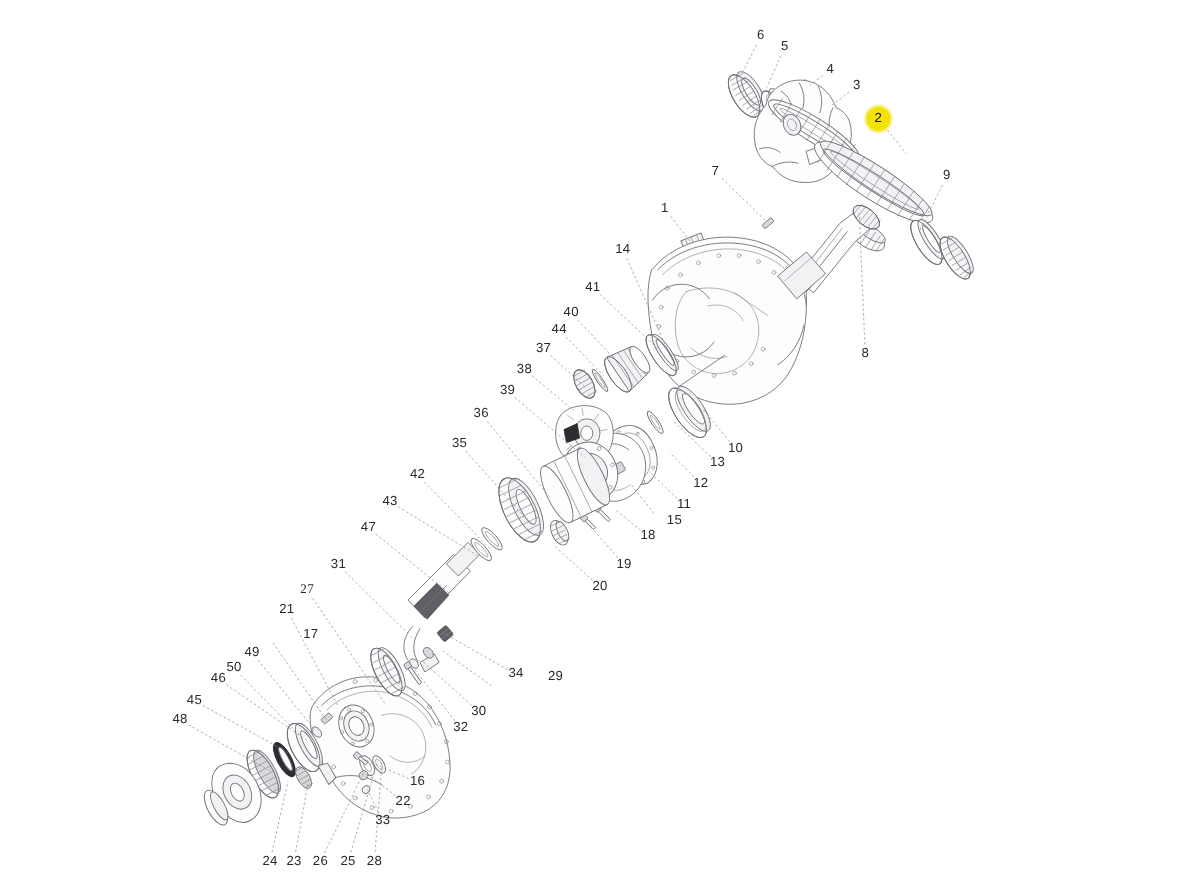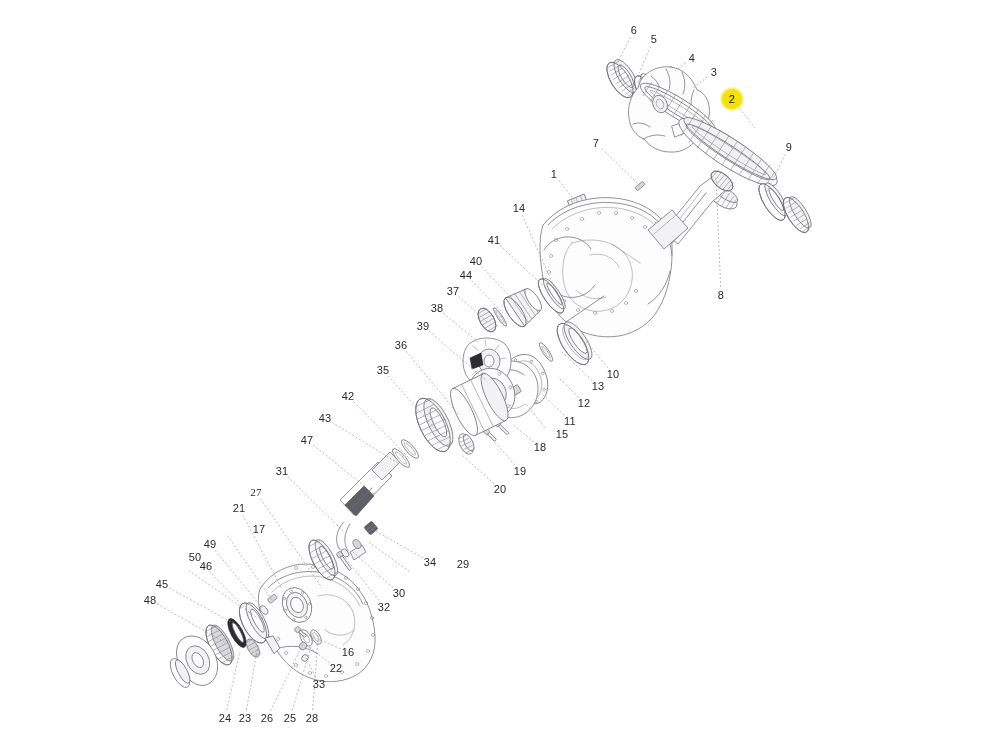--- a/index.html
+++ b/index.html
@@ -718,20 +718,20 @@
       <div class="callout-label" style="left: 401px; top: 345px;">36</div>
       <div class="callout-label" style="left: 453px; top: 291px;">37</div>
       <div class="callout-label" style="left: 437px; top: 308px;">38</div>
       <div class="callout-label" style="left: 423px; top: 326px;">39</div>
       <div class="callout-label" style="left: 476px; top: 261px;">40</div>
       <div class="callout-label" style="left: 494px; top: 240px;">41</div>
       <div class="callout-label" style="left: 348px; top: 396px;">42</div>
       <div class="callout-label" style="left: 325px; top: 418px;">43</div>
       <div class="callout-label" style="left: 466px; top: 275px;">44</div>
       <div class="callout-label" style="left: 162px; top: 584px;">45</div>
-      <div class="callout-label" style="left: 182px; top: 566px; margin-left: 24px;">46</div>
+      <div class="callout-label" style="left: 182px; top: 566px;">46</div>
       <div class="callout-label" style="left: 307px; top: 440px;">47</div>
       <div class="callout-label" style="left: 150px; top: 600px;">48</div>
       <div class="callout-label" style="left: 210px; top: 544px;">49</div>
       <div class="callout-label" style="left: 195px; top: 557px;">50</div>
     </div>
 
 </div>
 
 </body></html>

